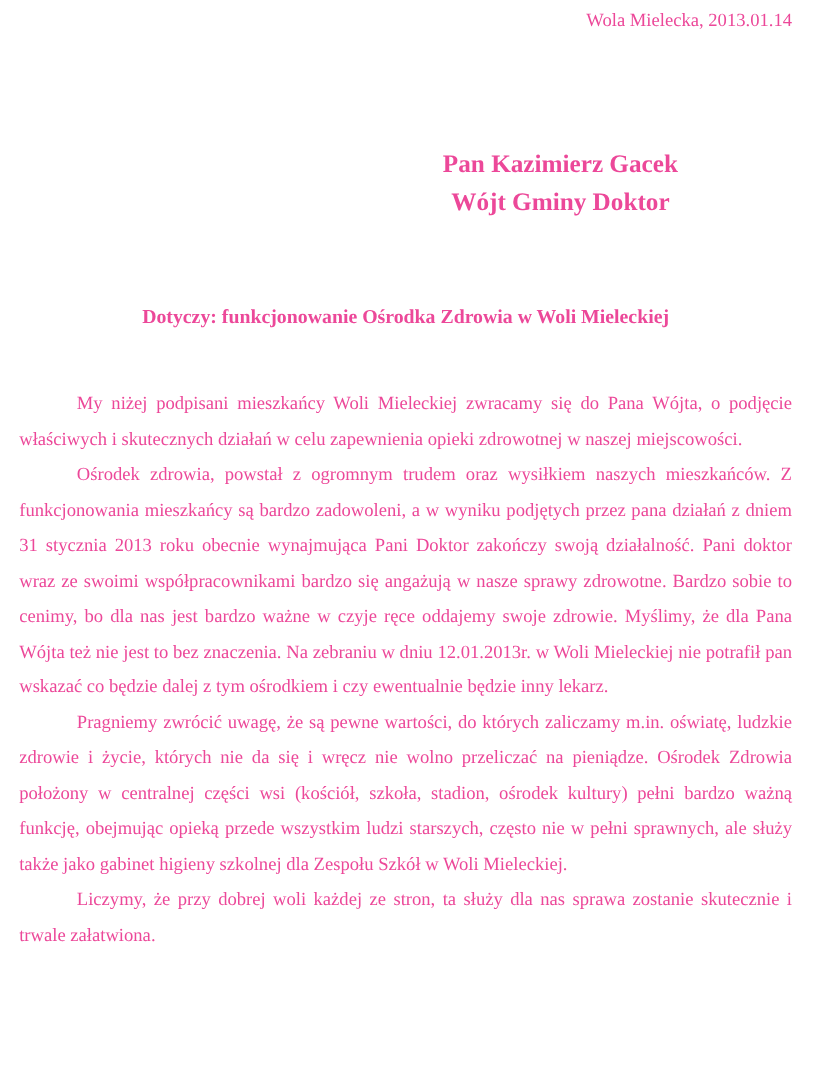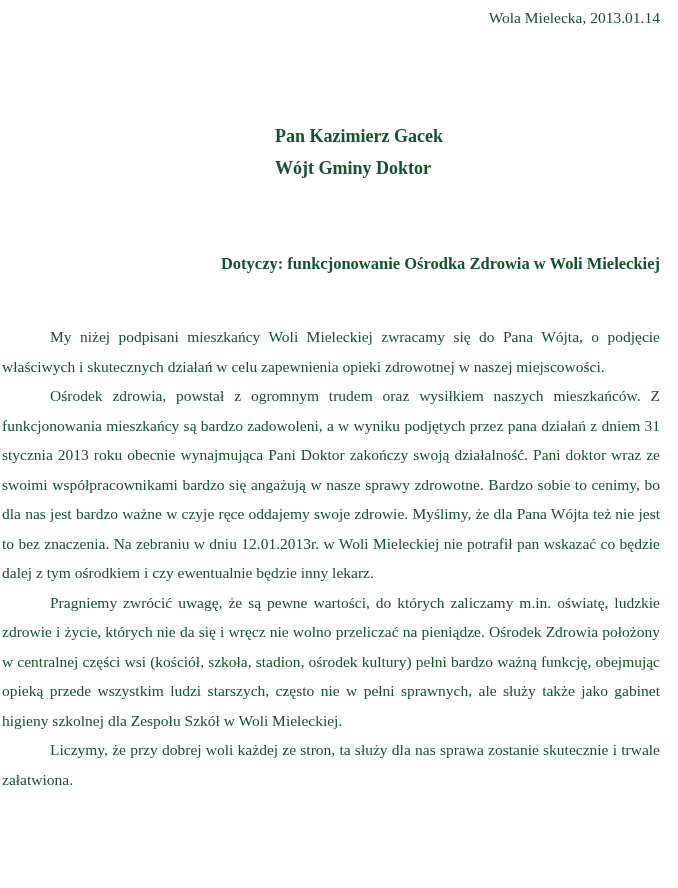--- a/index.html
+++ b/index.html
@@ -5,46 +5,47 @@
   html, body {
     margin: 0;
     padding: 0;
     background: #ffffff;
   }
   .page {
     position: relative;
     width: 678px;
     height: 888px;
     background: #ffffff;
-    color: #14532d;
+    color: #ec4899;
     font-family: "Liberation Serif", "DejaVu Serif", serif;
     box-sizing: border-box;
-    padding: 9px 18px 0 2px;
+    padding: 9px 18px 0 16px;
     overflow: hidden;
   }
   .date-line {
     text-align: right;
     font-size: 15.5px;
     line-height: 18px;
   }
   .addressee {
     margin: 93px 15px 0 273px;
+    text-align: center;
     font-weight: bold;
-    font-size: 18px;
+    font-size: 21px;
     line-height: 32px;
   }
   .addressee .line {
     display: block;
   }
   .subject {
     margin-top: 70px;
     font-weight: bold;
     font-size: 16.5px;
     line-height: 20px;
-    text-align: right;
+    text-align: center;
   }
   .letter-body {
     margin-top: 48px;
     font-size: 15.5px;
     line-height: 29.5px;
     text-align: justify;
   }
   .letter-body p {
     margin: 0;
     text-indent: 48px;

